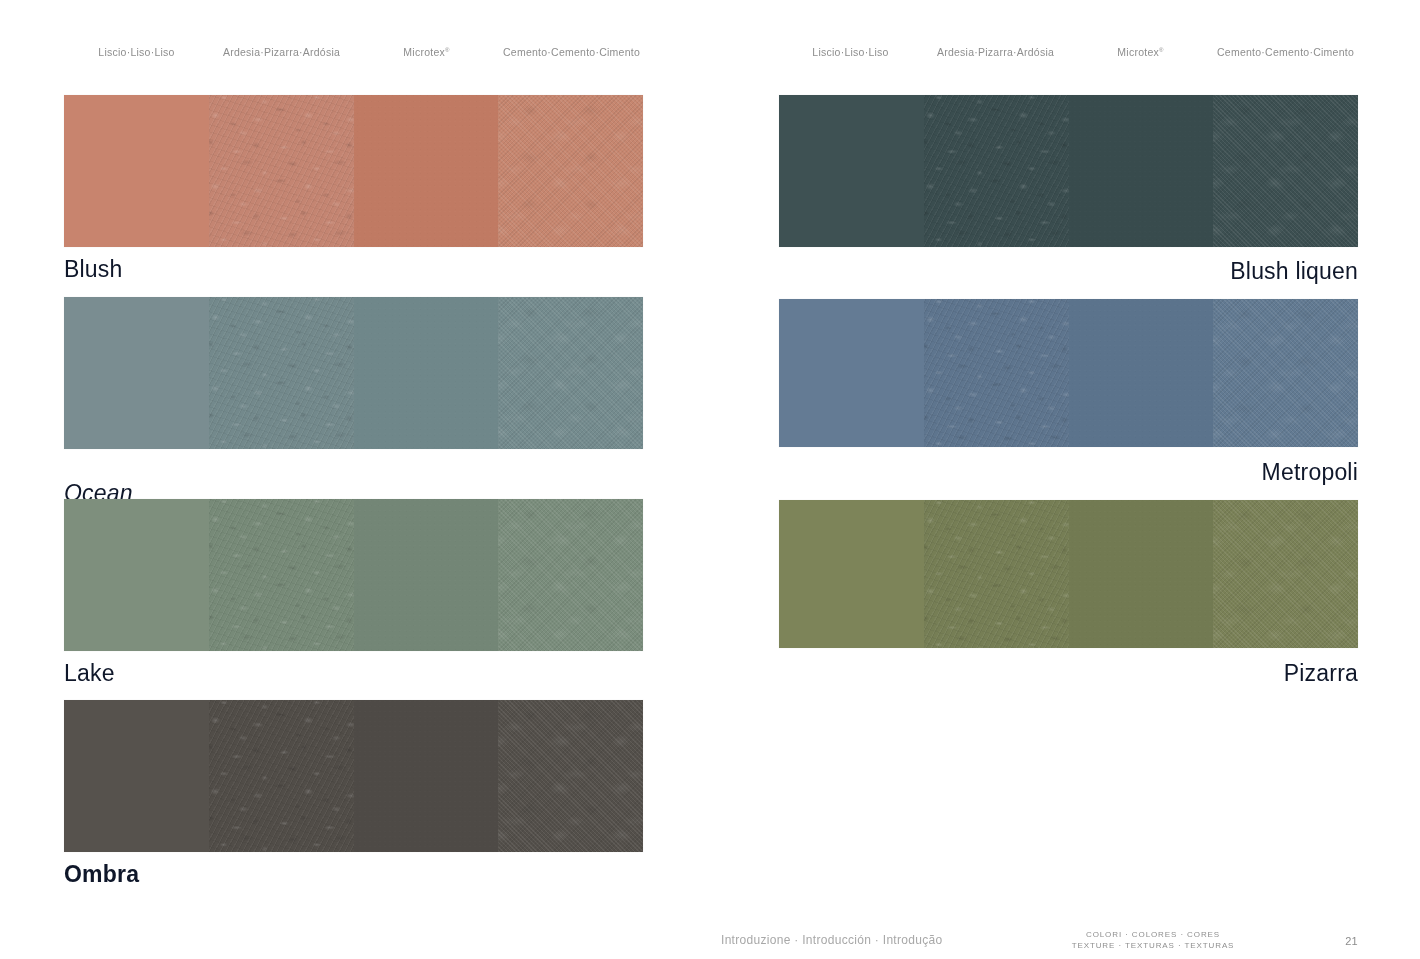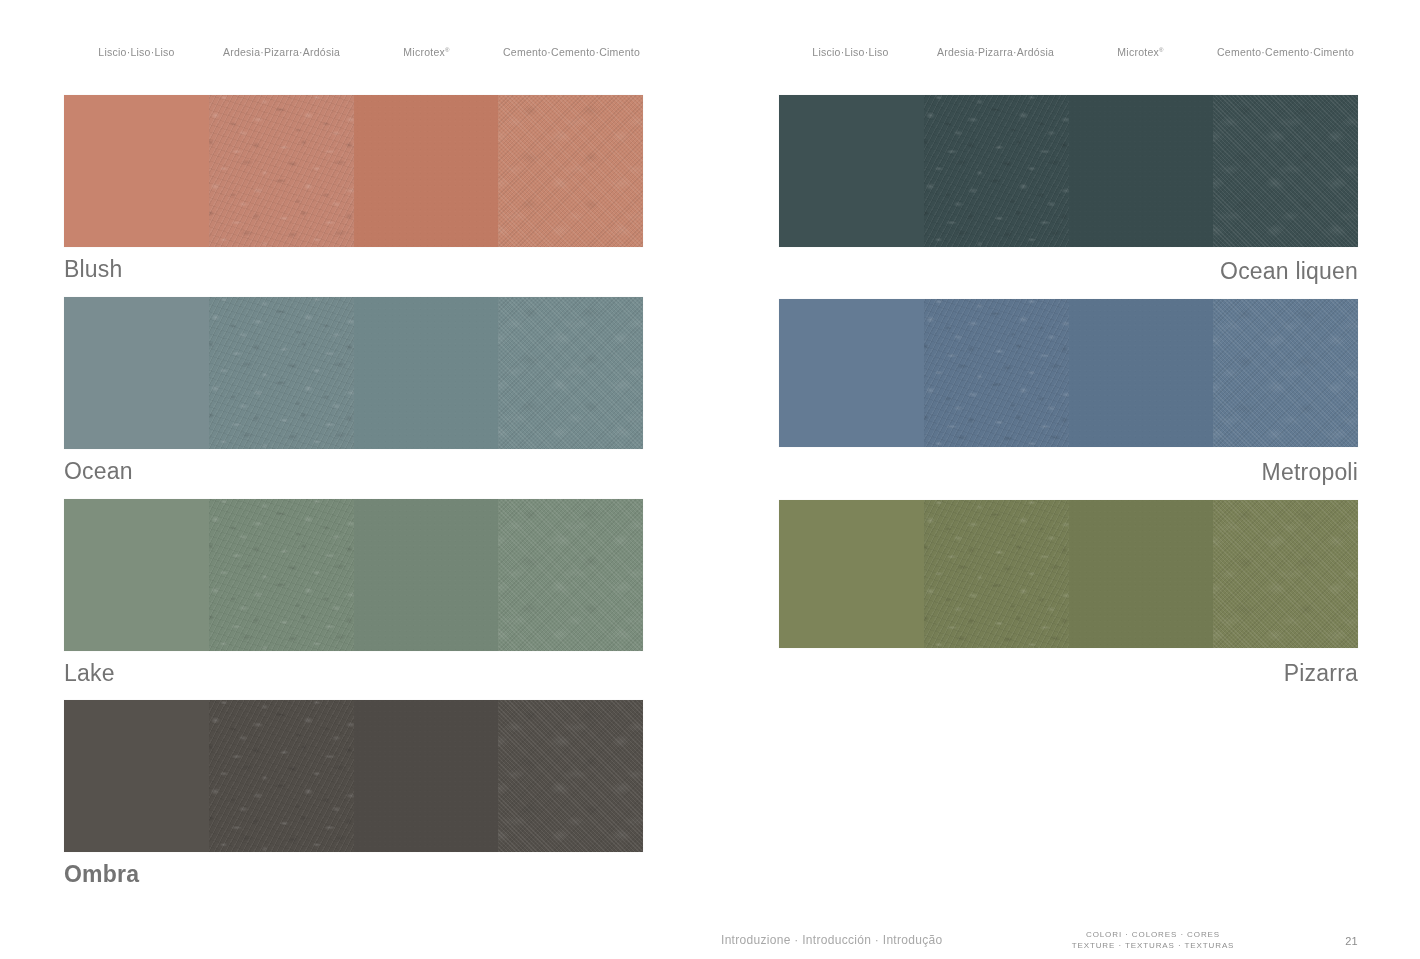--- a/index.html
+++ b/index.html
@@ -156,21 +156,21 @@
       radial-gradient(ellipse 16px 7px at 50% 90%, rgba(255,255,255,.05), transparent 75%);
     background-size: 61px 47px;
   }
 
   
   .color-name {
     position: absolute;
     font-size: 23px;
     font-weight: 300;
     letter-spacing: 0.2px;
-    color: #737373;
+    color: #0f172a;
     white-space: nowrap;
     line-height: 28px;
   }
   .page-left .color-name { left: 64px; text-align: left; }
   .page-right .color-name { right: 62px; text-align: right; }
 
   
   .footer {
     position: absolute;
     bottom: 0;
@@ -237,21 +237,21 @@
     <div class="color-name" style="top:255px;">Blush</div>
 
     <div class="swatch-group" style="top:297px;">
       <div class="swatch-strip">
         <div class="panel tex-liscio" style="background:#7a8d91"></div>
         <div class="panel tex-ardesia" style="background:#73898c"></div>
         <div class="panel tex-microtex" style="background:#6f878a"></div>
         <div class="panel tex-cemento" style="background:#748b8e"></div>
       </div>
     </div>
-    <div class="color-name" style="top:457px;">Ocean</div>
+    <div class="color-name" style="top:479px;font-style:italic;">Ocean</div>
 
     <div class="swatch-group" style="top:499px;">
       <div class="swatch-strip">
         <div class="panel tex-liscio" style="background:#7e8f7d"></div>
         <div class="panel tex-ardesia" style="background:#778a78"></div>
         <div class="panel tex-microtex" style="background:#738676"></div>
         <div class="panel tex-cemento" style="background:#7a8d7c"></div>
       </div>
     </div>
     <div class="color-name" style="top:659px;">Lake</div>
@@ -278,21 +278,21 @@
     </div>
 
     <div class="swatch-group" style="top:95px; left:69px;">
       <div class="swatch-strip">
         <div class="panel tex-liscio" style="background:#3e5153"></div>
         <div class="panel tex-ardesia" style="background:#3a4d4f"></div>
         <div class="panel tex-microtex" style="background:#384b4d"></div>
         <div class="panel tex-cemento" style="background:#3c4f51"></div>
       </div>
     </div>
-    <div class="color-name" style="top:257px;">Ocean liquen</div>
+    <div class="color-name" style="top:257px;">Blush liquen</div>
 
     <div class="swatch-group" style="top:299px; left:69px;">
       <div class="swatch-strip" style="height:148px;">
         <div class="panel tex-liscio" style="background:#647b94"></div>
         <div class="panel tex-ardesia" style="background:#5e758e"></div>
         <div class="panel tex-microtex" style="background:#5b738c"></div>
         <div class="panel tex-cemento" style="background:#627a92"></div>
       </div>
     </div>
     <div class="color-name" style="top:458px;">Metropoli</div>

